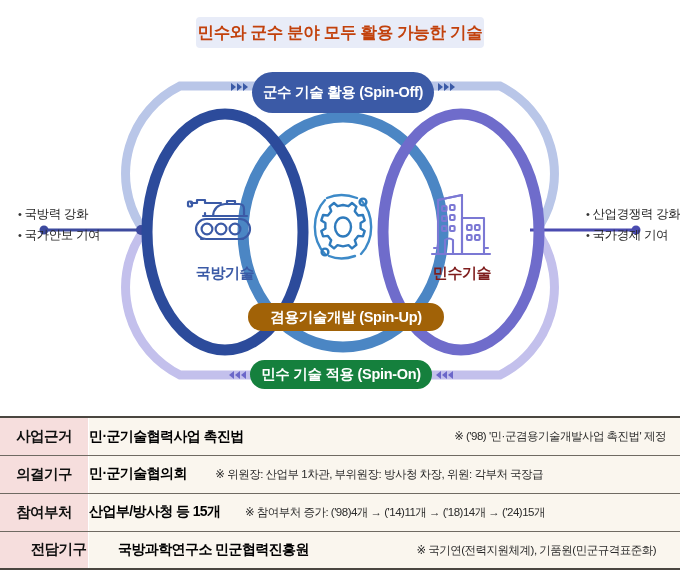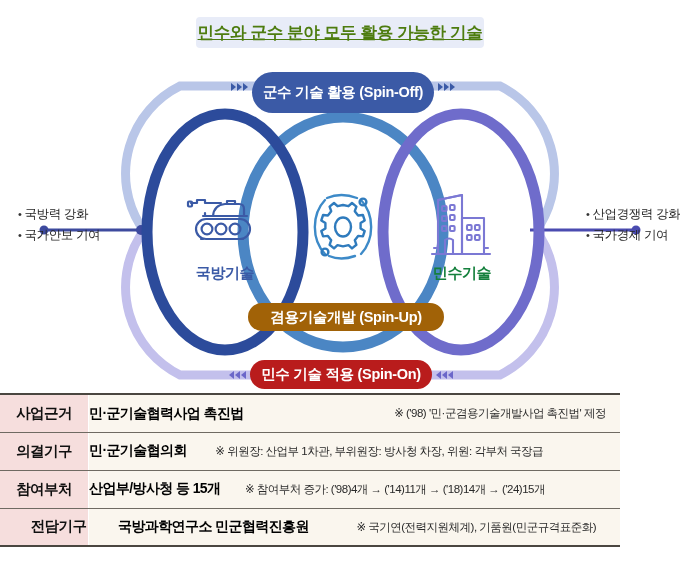--- a/index.html
+++ b/index.html
@@ -18,42 +18,42 @@
   
   .pill{
     position:absolute;
     display:flex;align-items:center;justify-content:center;
     color:#ffffff;font-weight:bold;white-space:nowrap;
     border-radius:999px;
     letter-spacing:-0.3px;
   }
   #title-pill{
     left:196px;top:17px;width:288px;height:31px;
-    background:#e8ecf8;color:#4d7c0f;font-size:16.5px;border-radius:4px;text-decoration:underline;
+    background:#e8ecf8;color:#c2410c;font-size:16.5px;border-radius:4px;
   }
   #pill-spinoff{
     left:252px;top:72px;width:182px;height:41px;
     background:#3b5aa6;font-size:14.5px;
   }
   #pill-spinup{
     left:248px;top:303px;width:196px;height:28px;
     background:#a16207;font-size:14.5px;
   }
   #pill-spinon{
     left:250px;top:360px;width:182px;height:29px;
-    background:#b91c1c;font-size:14.5px;
+    background:#15803d;font-size:14.5px;
   }
 
   
   .node-label{
     position:absolute;text-align:center;font-weight:bold;
     font-size:15px;letter-spacing:-0.4px;white-space:nowrap;
   }
   #label-defense{left:180px;top:264px;width:90px;color:#3b5aa6;}
-  #label-civil{left:417px;top:264px;width:90px;color:#15803d;}
+  #label-civil{left:417px;top:264px;width:90px;color:#7f1d1d;}
 
   
   .side-list{
     position:absolute;font-size:12.5px;color:#252525;
     line-height:21px;letter-spacing:-0.4px;white-space:nowrap;
   }
   .side-list .bullet-row{display:flex;align-items:baseline;}
   .side-list .dot{font-size:11px;margin-right:3px;color:#333;}
   #left-list{left:18px;top:204px;}
   #right-list{left:586px;top:204px;}
@@ -71,21 +71,21 @@
   #chev-on-r{left:436px;top:371px;}
 
   
   .icon-box{position:absolute;}
   #icon-tank{left:183px;top:192px;}
   #icon-gear{left:305px;top:186px;}
   #icon-building{left:428px;top:188px;}
 
   
   #info-table{
-    position:absolute;left:0;top:393px;width:620px;
+    position:absolute;left:0;top:416px;width:680px;
     border-collapse:collapse;
     table-layout:fixed;
   }
   #info-table tr{height:38px;}
   #info-table td{
     border-top:1.4px solid #6f6a62;
     border-bottom:1.4px solid #6f6a62;
     padding:0;
     vertical-align:middle;
   }

